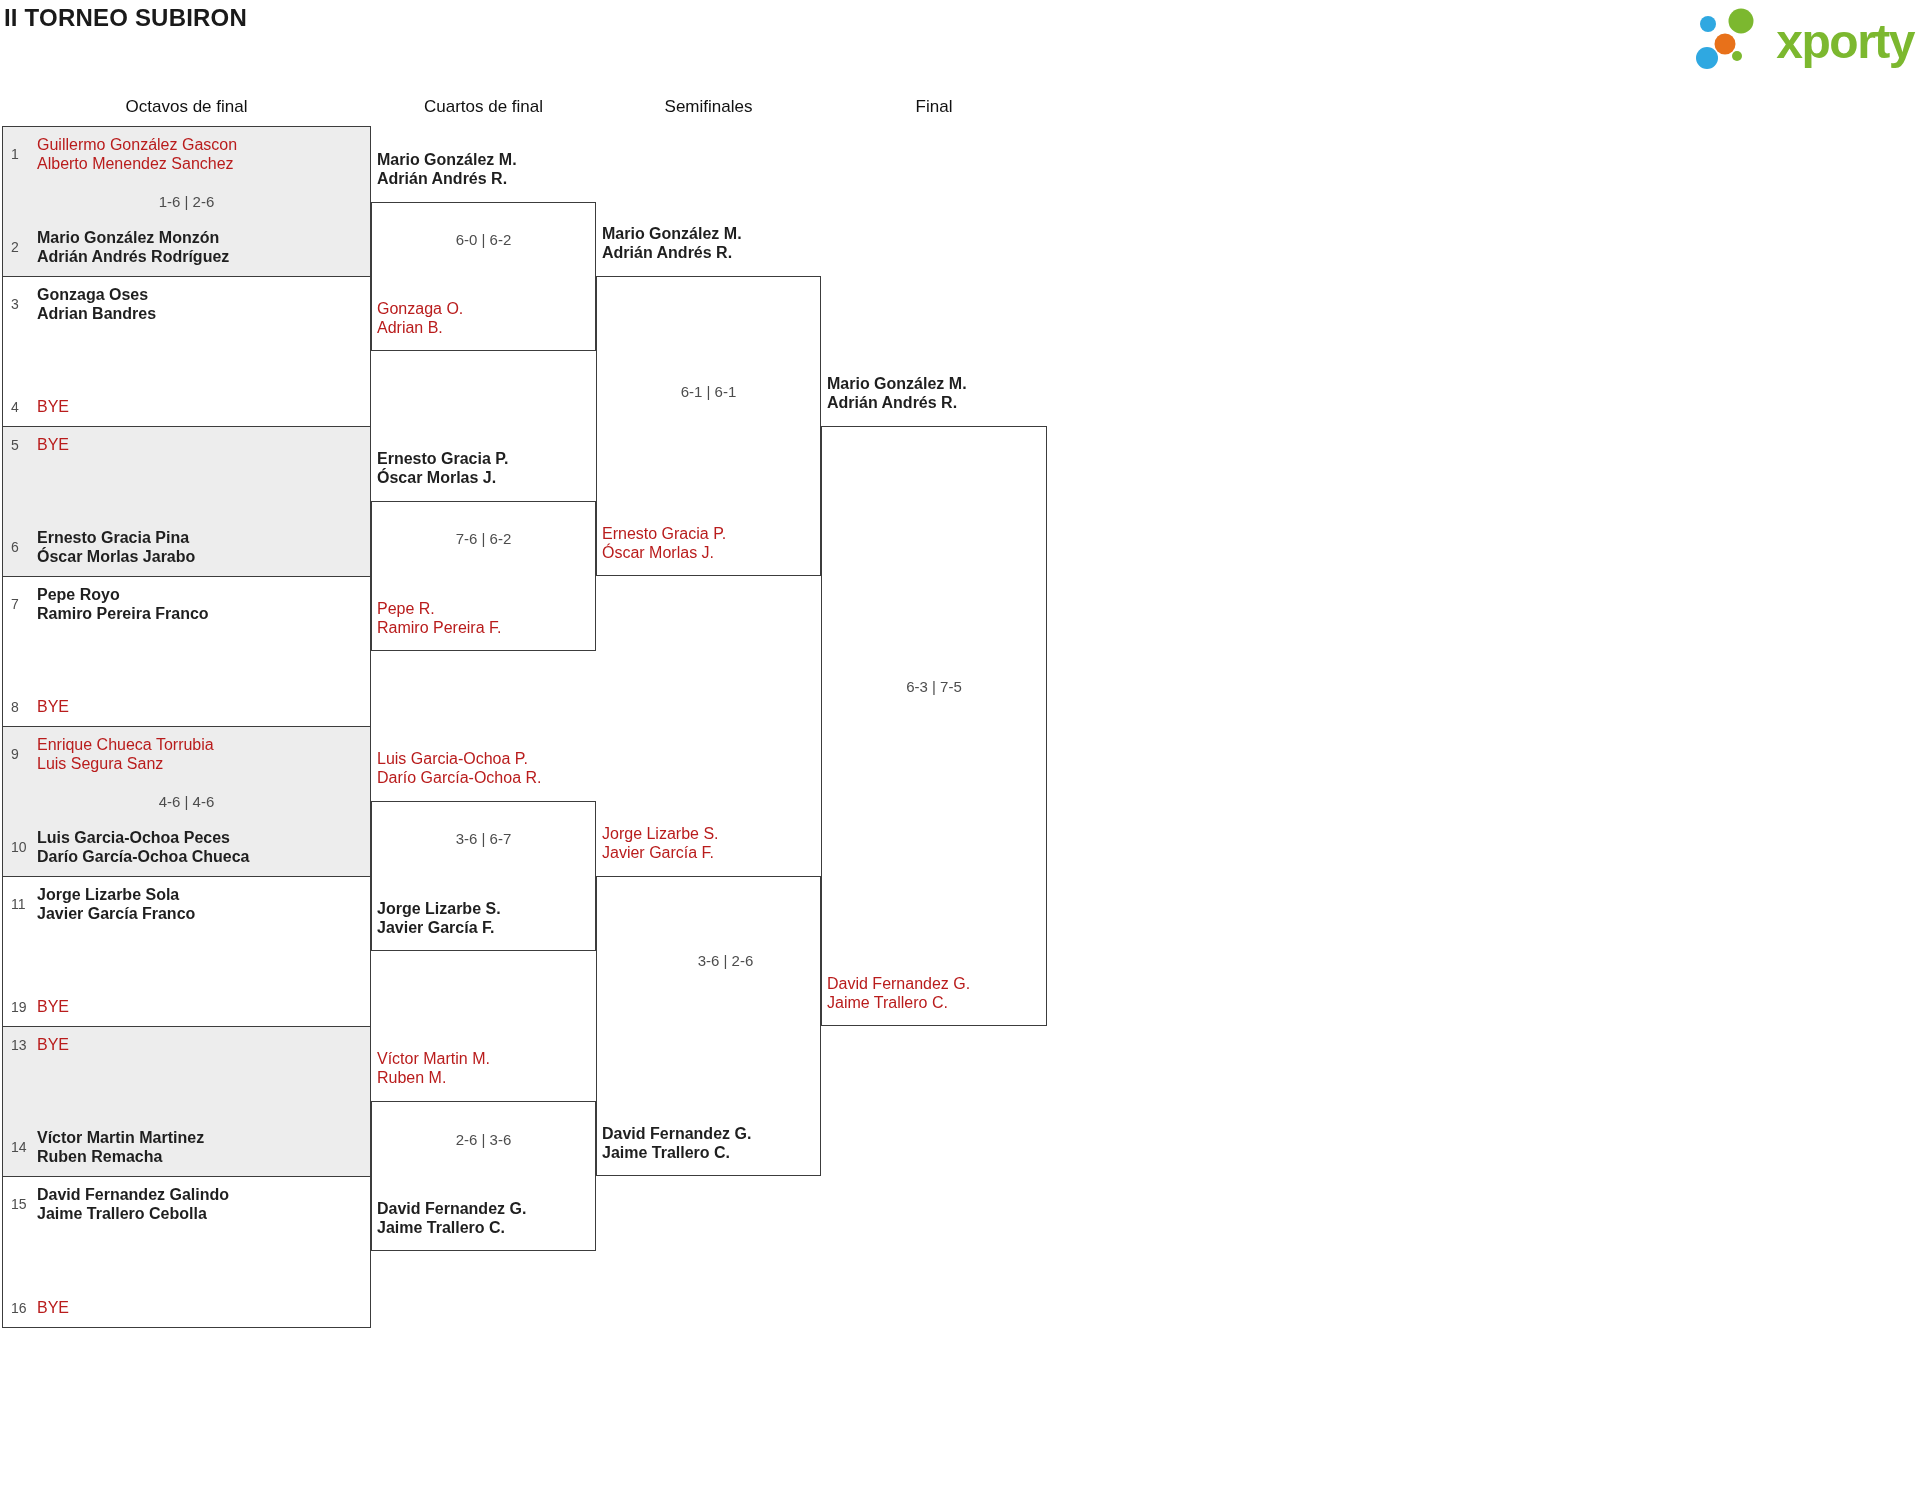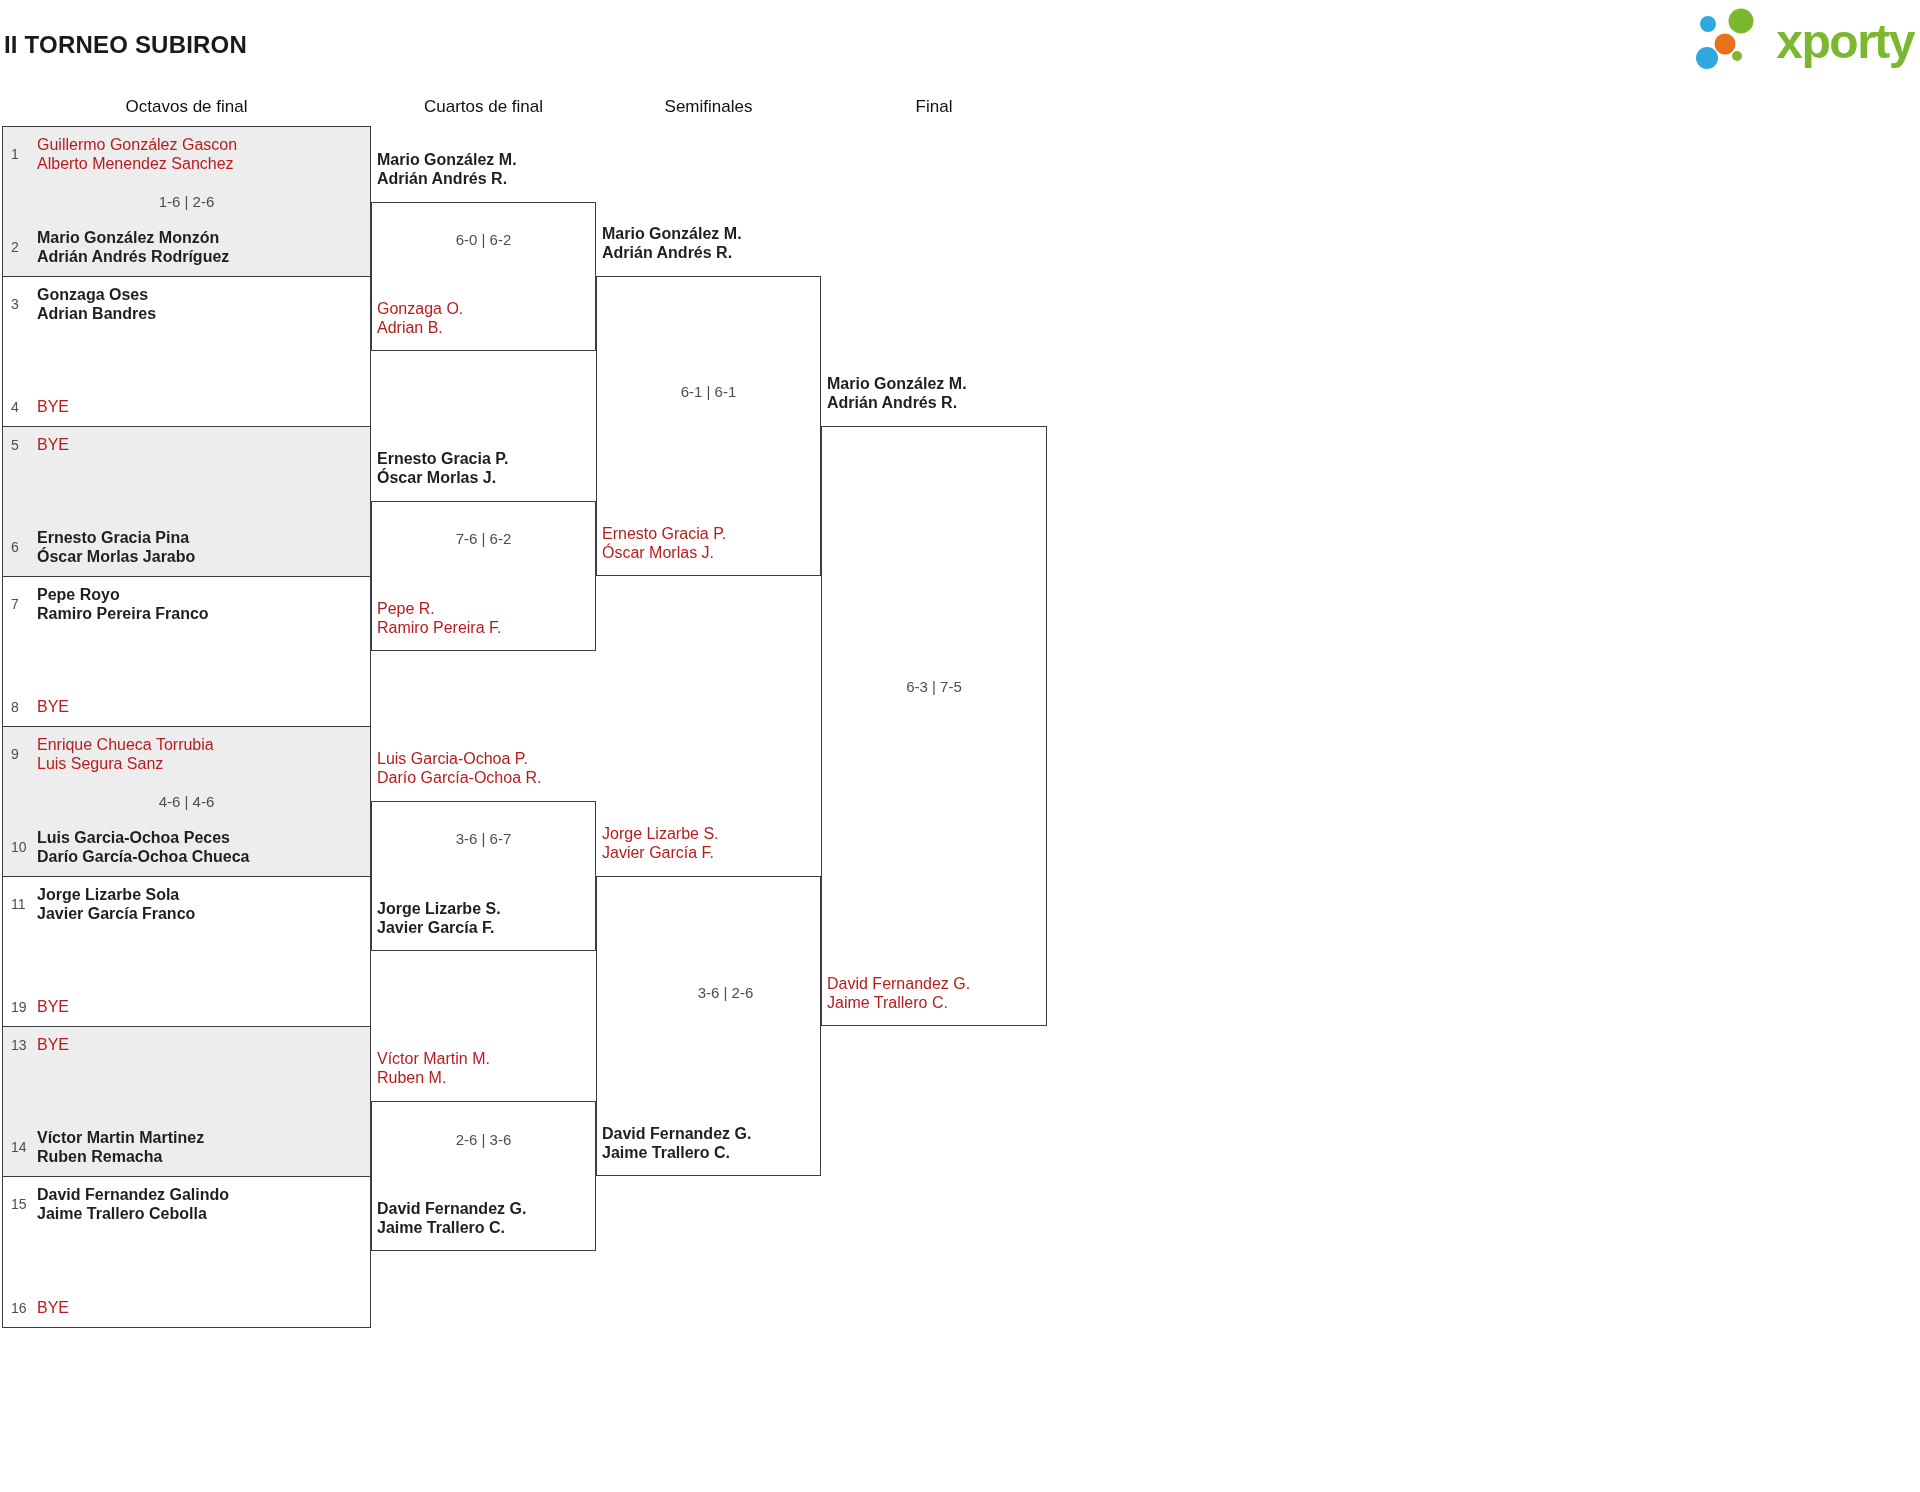--- a/index.html
+++ b/index.html
@@ -1,21 +1,21 @@
 <!DOCTYPE html>
 <html><head>
 <meta charset="utf-8">
 <style>
   html,body{margin:0;padding:0;background:#ffffff;}
   body{
     width:1920px;height:1492px;position:relative;overflow:hidden;
     font-family:"Liberation Sans",sans-serif;color:#1a1a1a;
   }
   .page{position:absolute;inset:0;}
-  .title{position:absolute;left:4px;top:4px;font-size:24px;font-weight:700;letter-spacing:.2px;margin-top:27px;}
+  .title{position:absolute;left:4px;top:4px;font-size:24px;font-weight:700;letter-spacing:.2px;}
   .subtitle{position:absolute;left:4px;top:33px;font-size:24px;font-weight:700;letter-spacing:.2px;}
   .rhead{position:absolute;top:97px;font-size:17px;font-weight:400;text-align:center;color:#111;}
   .rhead.r1{left:2px;width:369px;}
   .rhead.r2{left:371px;width:225px;}
   .rhead.r3{left:596px;width:225px;}
   .rhead.r4{left:821px;width:226px;}
 
   
   .oct{position:absolute;left:2px;top:126px;width:369px;border:1px solid #3c3c3c;background:#fff;box-sizing:border-box;}
   .pair{position:relative;height:150px;border-bottom:1px solid #3c3c3c;box-sizing:border-box;}
@@ -234,21 +234,21 @@
   <div class="mbox" style="left:596px;top:276px;width:225px;height:300px"></div>
   <div class="mscore" style="left:596px;top:383px;width:225px">6-1 | 6-1</div>
   <div class="mlabel" style="left:602px;top:524px">
     <span class="names"><span class="ln">Ernesto Gracia P.</span><span class="ln">Óscar Morlas J.</span></span>
   </div>
 
   <div class="mlabel" style="left:602px;top:824px">
     <span class="names"><span class="ln">Jorge Lizarbe S.</span><span class="ln">Javier García F.</span></span>
   </div>
   <div class="mbox" style="left:596px;top:876px;width:225px;height:300px"></div>
-  <div class="mscore" style="left:596px;top:984px;width:259px">3-6 | 2-6</div>
+  <div class="mscore" style="left:596px;top:952px;width:259px">3-6 | 2-6</div>
   <div class="mlabel" style="left:602px;top:1124px">
     <span class="names w"><span class="ln">David Fernandez G.</span><span class="ln">Jaime Trallero C.</span></span>
   </div>
 
   <div class="mlabel" style="left:827px;top:374px">
     <span class="names w"><span class="ln">Mario González M.</span><span class="ln">Adrián Andrés R.</span></span>
   </div>
   <div class="mbox" style="left:821px;top:426px;width:226px;height:600px"></div>
   <div class="mscore" style="left:821px;top:678px;width:226px">6-3 | 7-5</div>
   <div class="mlabel" style="left:827px;top:974px">

